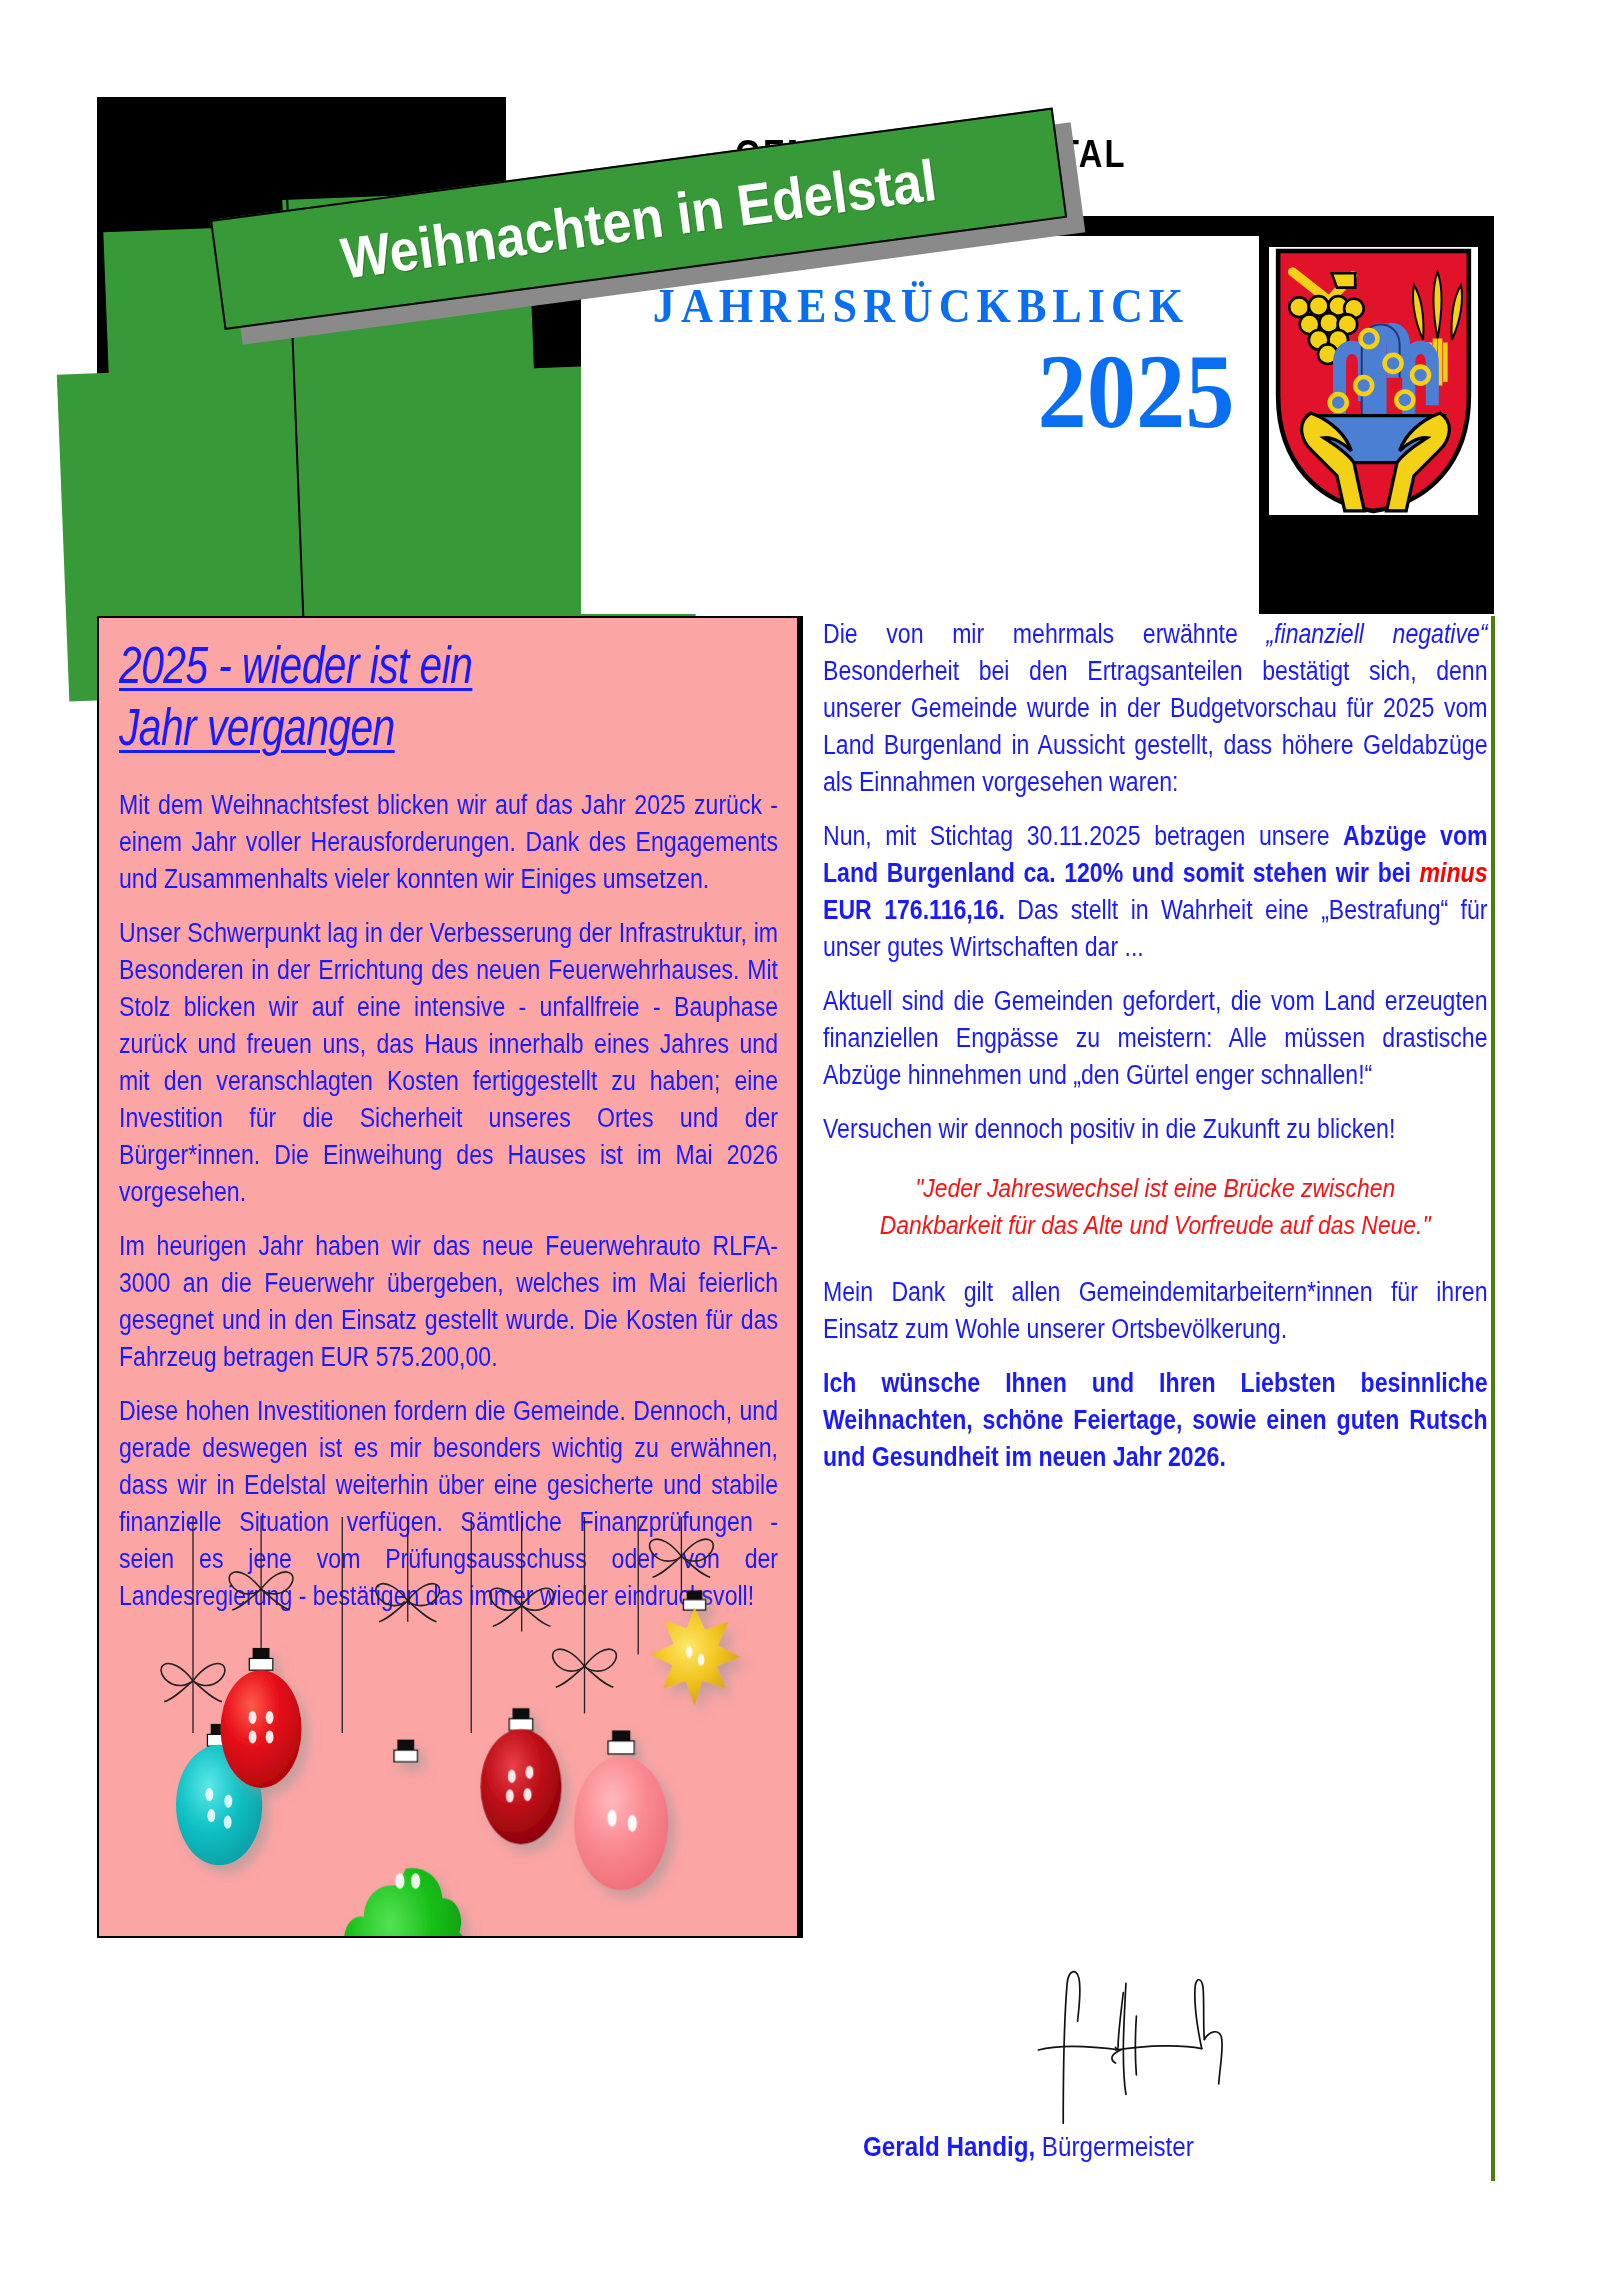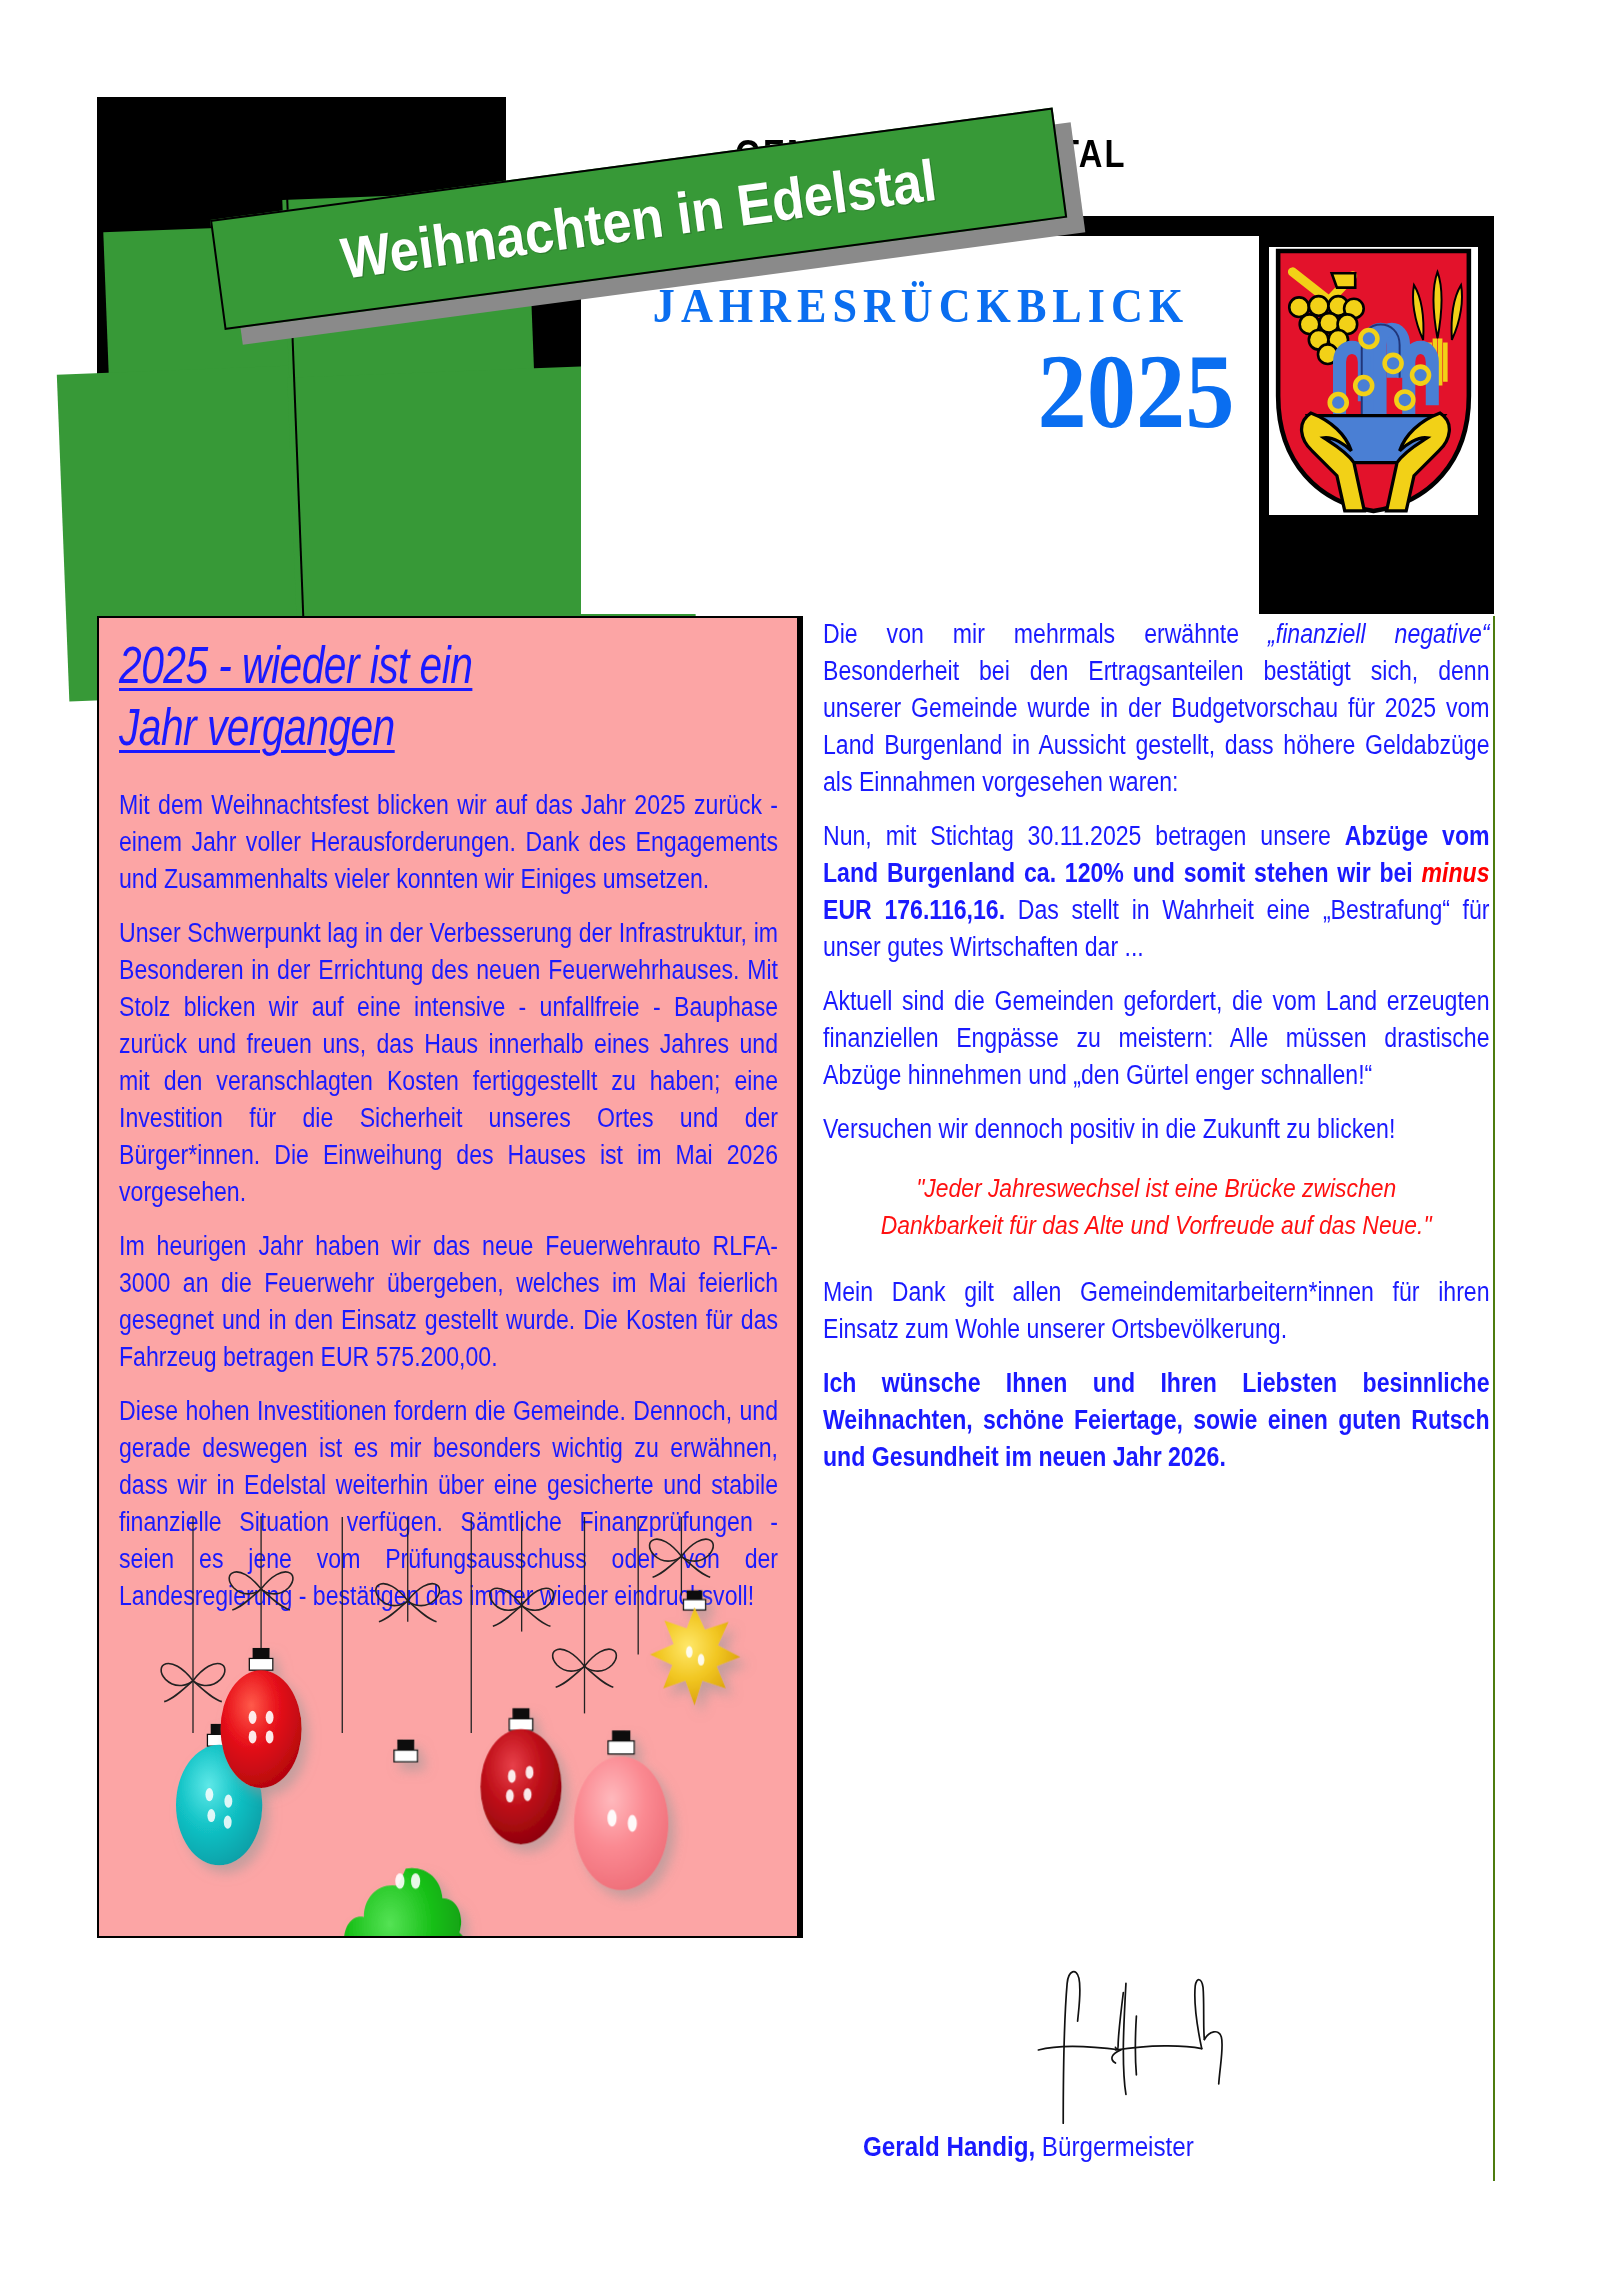--- a/index.html
+++ b/index.html
@@ -99,21 +99,21 @@
   #left-col {
     position:absolute; left:97px; top:616px;
     width:706px; height:1322px;
     border:2px solid #000000; border-right:6.5px solid #000000;
     background:#fca5a5;
     padding:17px 19.6px 0 19.6px;
   }
   #right-col {
     position:absolute; left:811px; top:616px;
     width:684px; height:1565px;
-    border-right:2px solid #4d7c0f;
+    border-right:4px solid #4d7c0f;
     background:#ffffff;
     padding:0 3.9px 0 11.8px;
   }
 
   h1#left-heading {
     margin:0 0 27.5px 0;
     font-family:"Liberation Sans", sans-serif;
     font-style:italic; font-weight:normal;
     font-size:51px; line-height:1.22;
     color:#1a1aff;

